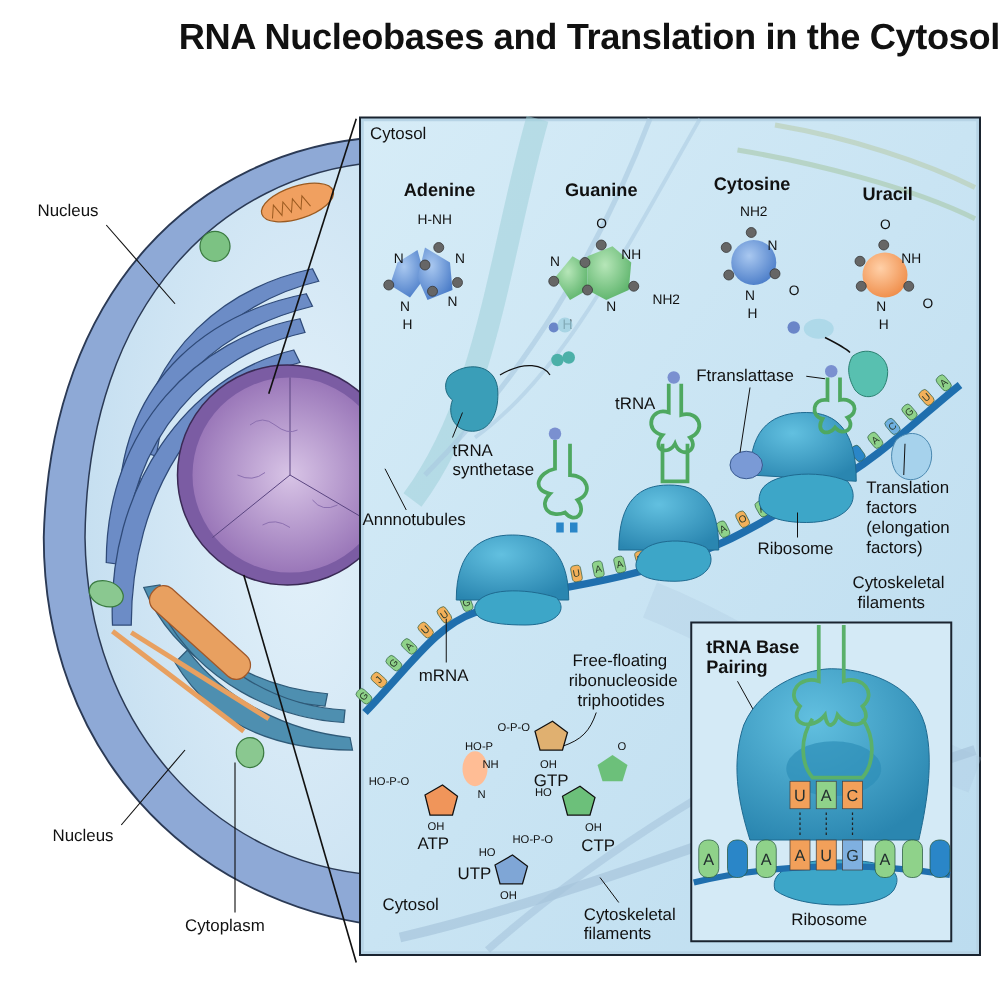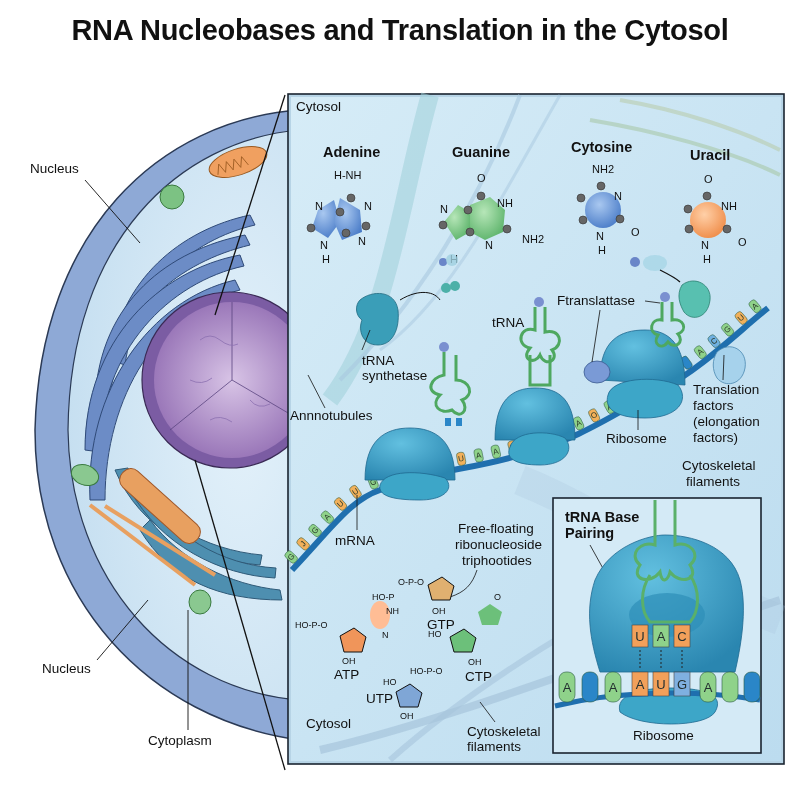--- a/index.html
+++ b/index.html
@@ -1,17 +1,17 @@
 <!DOCTYPE html>
 <html><head>
 <meta charset="utf-8">
 <style>
   html, body { margin:0; padding:0; background:#ffffff; }
   body { width:800px; height:800px; position:relative; overflow:hidden; font-family:"Liberation Sans", sans-serif; color:#111; }
-  .title { position:absolute; left:0; top:14px; width:800px; text-align:center; font-weight:bold; font-size:29px; letter-spacing:-0.3px; font-family:"Liberation Sans", sans-serif; }
+  .title { position:absolute; left:0; top:14px; width:800px; text-align:right; font-weight:bold; font-size:29px; letter-spacing:-0.3px; font-family:"Liberation Sans", sans-serif; }
   svg.canvas { position:absolute; left:0; top:0; }
   .lbl { font-family:"Liberation Sans", sans-serif; font-size:13.5px; fill:#111; }
   .lbl-b { font-family:"Liberation Sans", sans-serif; font-size:14.5px; font-weight:bold; fill:#111; }
   .chem { font-family:"Liberation Sans", sans-serif; font-size:11px; fill:#111; }
   .chem-s { font-family:"Liberation Sans", sans-serif; font-size:9px; fill:#111; }
   .nt { font-family:"Liberation Sans", sans-serif; font-size:8px; fill:#2a3a2a; text-anchor:middle; }
   .nt-big { font-family:"Liberation Sans", sans-serif; font-size:13px; fill:#243030; text-anchor:middle; }
 </style>
 </head>
 <body>

